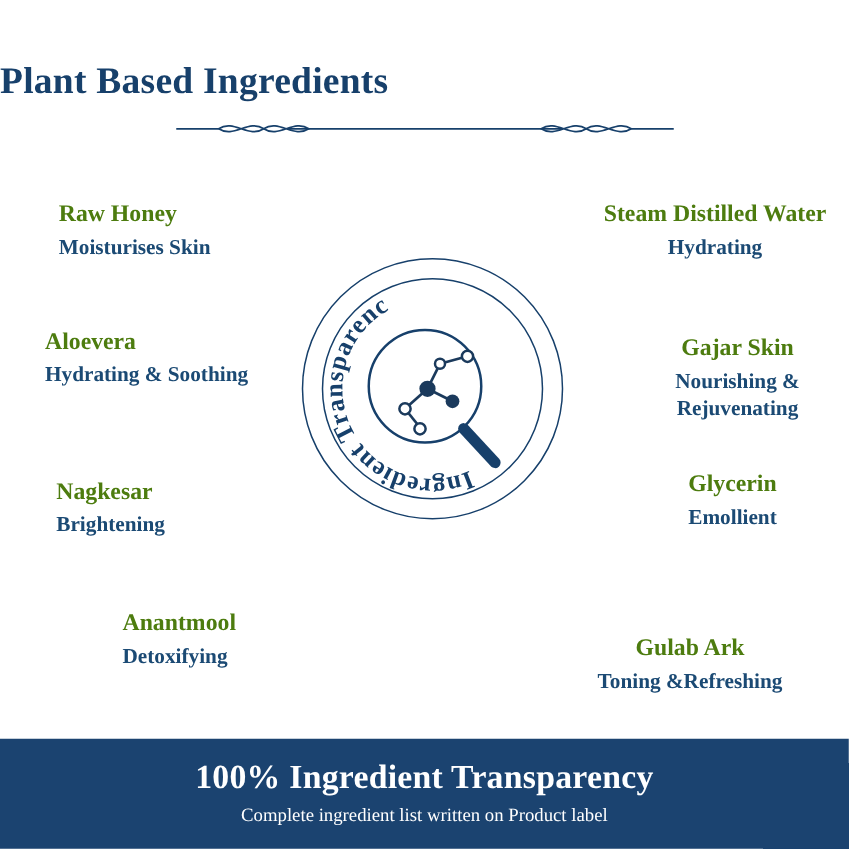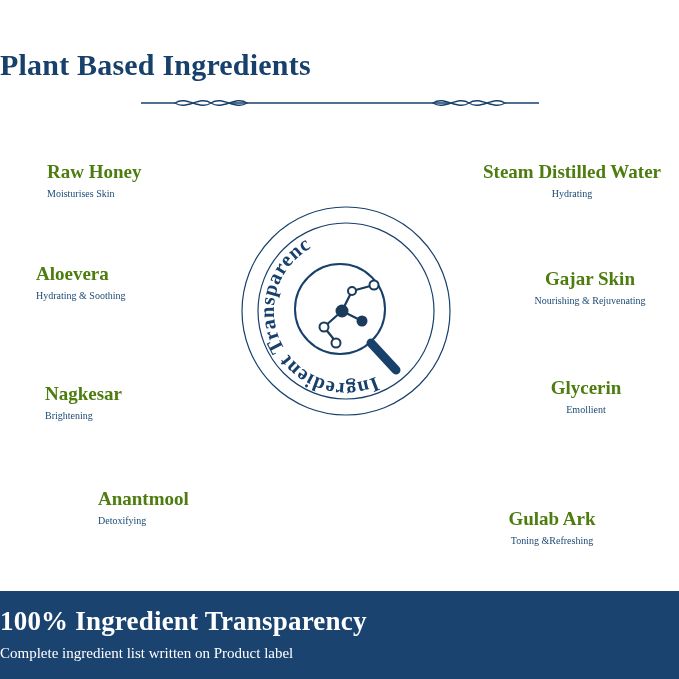--- a/index.html
+++ b/index.html
@@ -55,22 +55,22 @@
     width: 210px;
   }
   .ing .name {
     font-size: 19px;
     font-weight: bold;
     color: #4d7c0f;
     line-height: 1.28;
     margin-bottom: 3px;
   }
   .ing .desc {
-    font-size: 10px;
-    font-weight: normal;
+    font-size: 17px;
+    font-weight: bold;
     color: #1b4a74;
     line-height: 1.3;
   }
   .left  { text-align: left; }
   .right { text-align: center; }
 
   
   #ing-0 { left: 47px;  top: 160px; }
   #ing-1 { left: 36px;  top: 262px; }
   #ing-2 { left: 45px;  top: 382px; }
@@ -84,21 +84,21 @@
 
   
   .footer {
     position: absolute;
     left: 0;
     bottom: 0;
     width: 679px;
     height: 88px;
     background: #1b4370;
     color: #ffffff;
-    text-align: left;
+    text-align: center;
   }
   .footer-title {
     font-size: 27px;
     font-weight: bold;
     letter-spacing: 0.2px;
     padding-top: 16px;
     line-height: 1.1;
   }
   .footer-sub {
     font-size: 15px;

